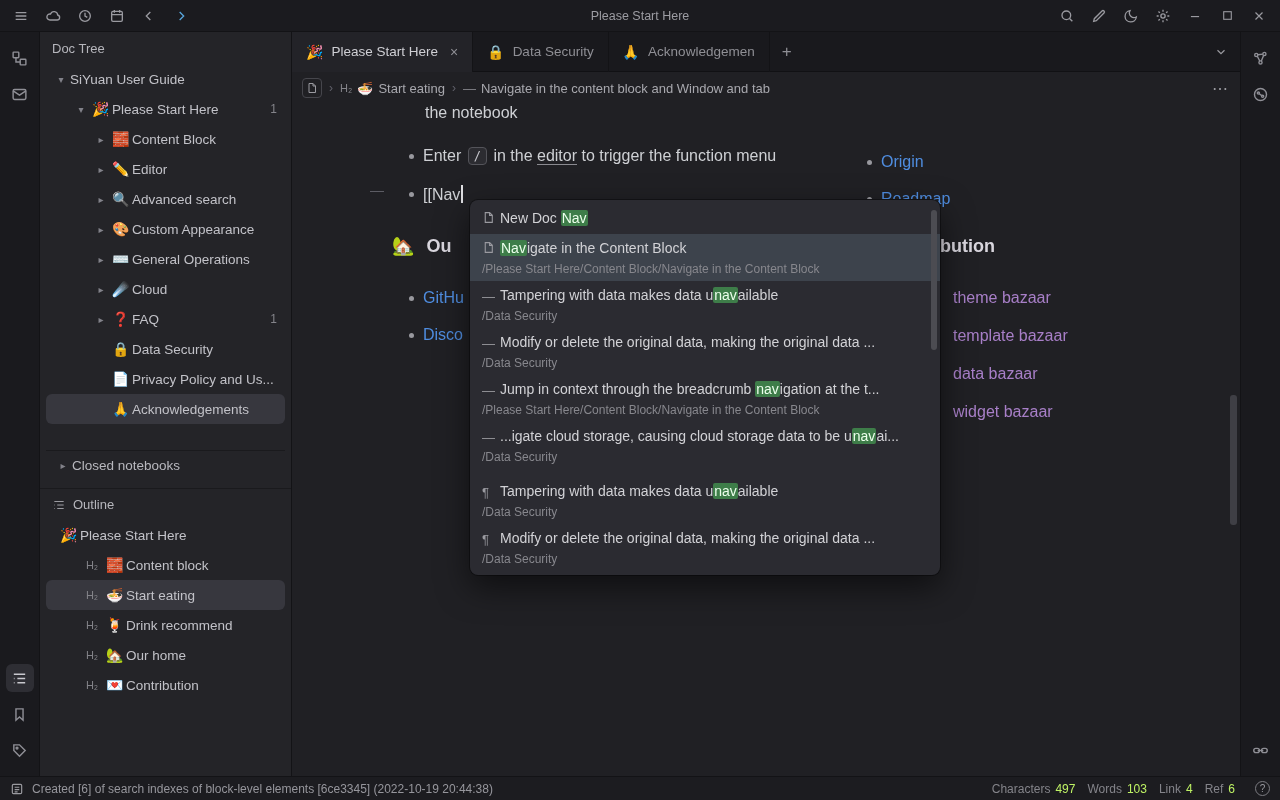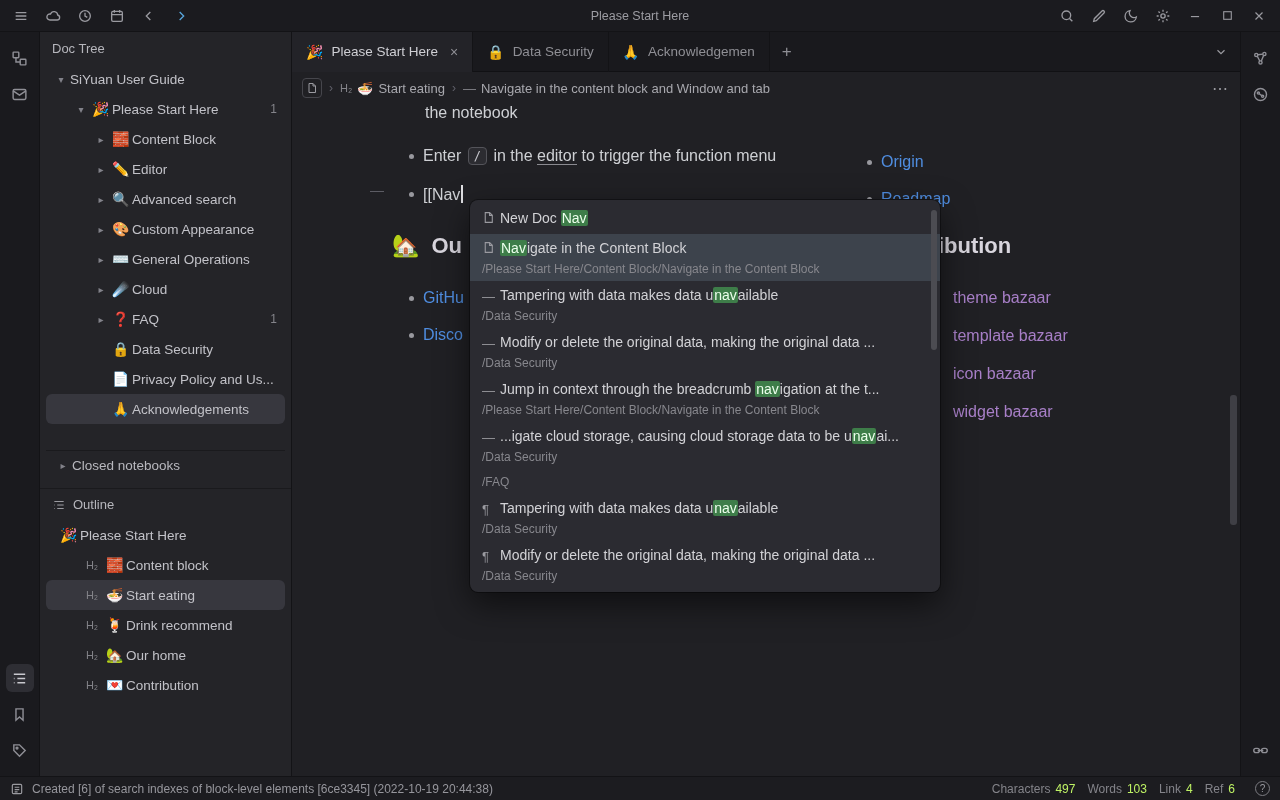--- a/index.html
+++ b/index.html
@@ -80,21 +80,21 @@
   .b-row { display:flex; align-items:center; gap:9px; height:24px; }
   .dot { width:5px; height:5px; border-radius:50%; background:#98989e; flex:none; }
   .kbd { display:inline-block; background:#2c2c31; border:1px solid #54545a; border-radius:4px;
     font-family:"DejaVu Sans Mono", monospace; font-size:12px; line-height:16px;
     padding:0 5px; margin:0 2px; color:#c8c8ce; vertical-align:1px; }
   .u-link { border-bottom:1px solid #8a8a90; }
   .caret { display:inline-block; width:2px; height:18px; background:#e0e0e4; vertical-align:-3px; margin-left:1px; }
   .block-handle { color:#5c5c64; font-size:14px; }
   .blue { color:#4f8de0; }
   .purple { color:#a87fc8; }
-  .h-frag { font-size:22px; font-weight:700; color:#d9d6de; line-height:32px; white-space:nowrap; }
+  .h-frag { font-size:18px; font-weight:700; color:#d9d6de; line-height:32px; white-space:nowrap; }
   .h-emoji { margin-right:12px; }
   .rlink-row { line-height:24px; margin-bottom:14px; white-space:nowrap; }
   #left-bullets .b-row, #right-bullets .b-row { margin-bottom:13px; }
 
   
   .popup { position:absolute; left:470px; top:200px; width:470px;
     background:#2b2b31; border-radius:8px; padding:4px 0; z-index:50;
     box-shadow:0 12px 32px rgba(0,0,0,.55), 0 0 0 1px #141417; }
   .p-item { padding:4px 16px 4px 12px; }
   .p-item.selected { background:#3d434c; }
@@ -460,21 +460,21 @@
           <span class="blue">GitHu</span>
         </div>
         <div class="b-row">
           <span class="dot"></span>
           <span class="blue">Disco</span>
         </div>
       </div>
     <div class="abs" id="right-links" style="left:661px;top:182px;">
         <div class="rlink-row purple">theme bazaar</div>
         <div class="rlink-row purple">template bazaar</div>
-        <div class="rlink-row purple">icon bazaar</div>
+        <div class="rlink-row purple">data bazaar</div>
         <div class="rlink-row purple">widget bazaar</div>
       </div>
   </div>
 
   <div class="editor-scroll"></div>
 
   <div class="popup">
     <div id="popup-list">
         <div class="p-item">
           <div class="p-title"><span class="p-ic"><svg width="13" height="13" viewBox="0 0 24 24" fill="none" stroke="currentColor" stroke-width="2">
@@ -499,21 +499,20 @@
         </div>
         <div class="p-item">
           <div class="p-title"><span class="p-ic">—</span><span>Jump in context through the breadcrumb </span><span class="hl">nav</span><span>igation at the t...</span></div>
           <div class="p-path">/Please Start Here/Content Block/Navigate in the Content Block</div>
         </div>
         <div class="p-item">
           <div class="p-title"><span class="p-ic">—</span><span>...igate cloud storage, causing cloud storage data to be u</span><span class="hl">nav</span><span>ai...</span></div>
           <div class="p-path">/Data Security</div>
         </div>
         <div class="p-item">
-          <div class="p-path">/FAQ</div>
         </div>
         <div class="p-item">
           <div class="p-title"><span class="p-ic">¶</span><span>Tampering with data makes data u</span><span class="hl">nav</span><span>ailable</span></div>
           <div class="p-path">/Data Security</div>
         </div>
         <div class="p-item">
           <div class="p-title"><span class="p-ic">¶</span><span>Modify or delete the original data, making the original data ...</span></div>
           <div class="p-path">/Data Security</div>
         </div>
       </div>

